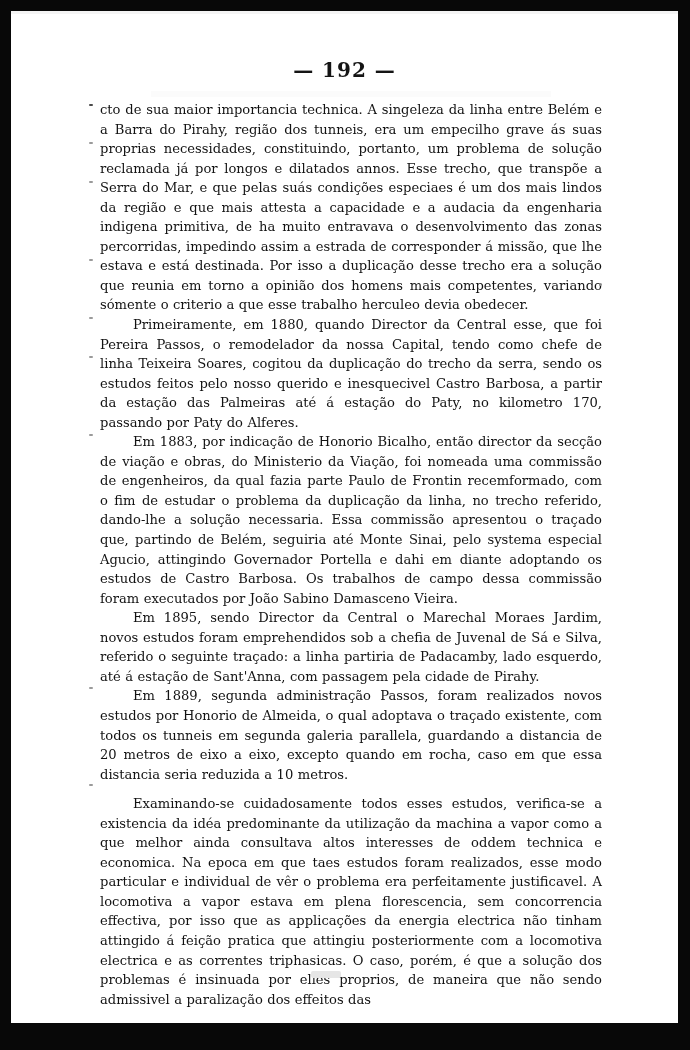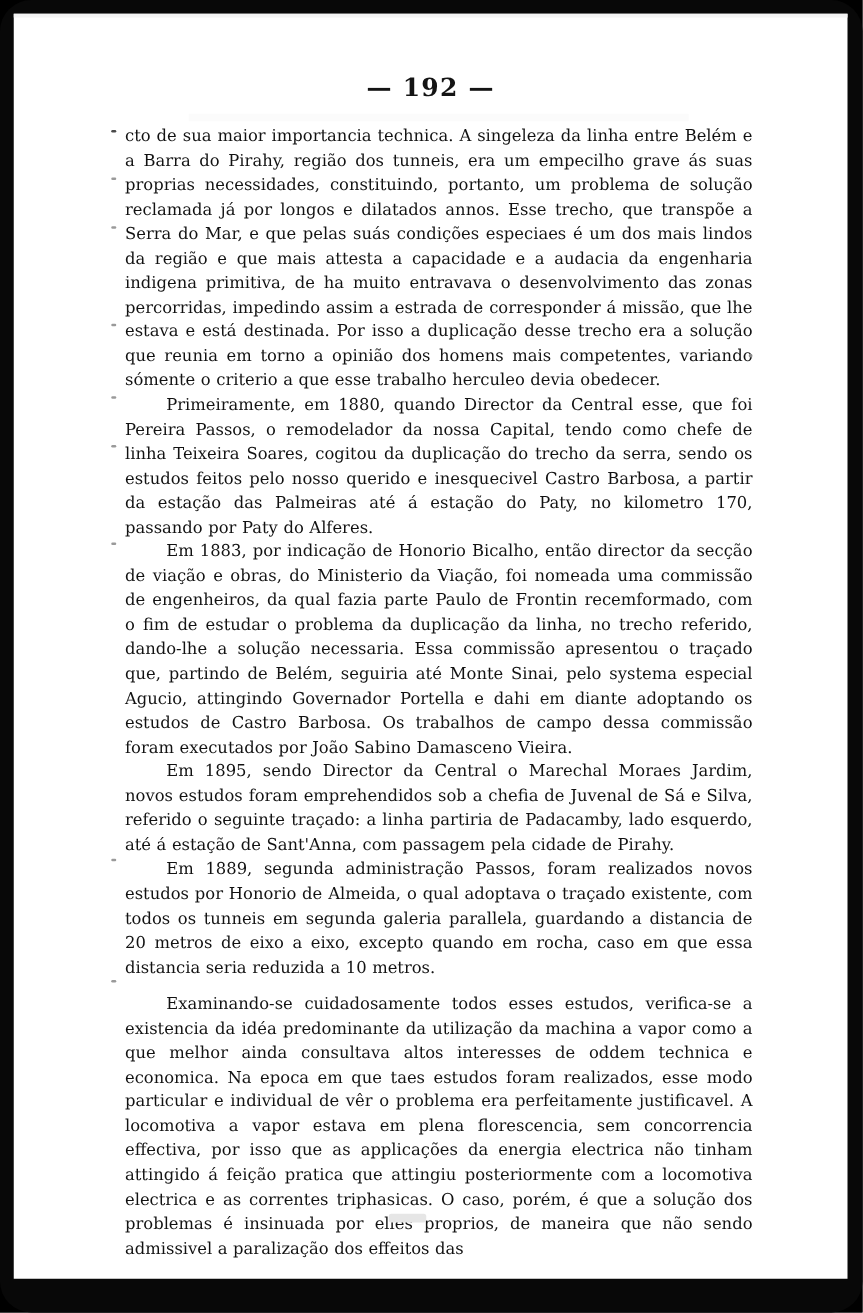--- a/index.html
+++ b/index.html
@@ -14,21 +14,20 @@
     font-family: "DejaVu Serif", serif;
   }
 
   
   #scan-frame {
     position: absolute;
     left: 0; top: 0;
     width: 690px;
     height: 1050px;
     background: #080808;
-    border-radius: 25px;
   }
 
   
   #paper {
     position: absolute;
     left: 11px;
     top: 11px;
     width: 667px;
     height: 1012px;
     background: #ffffff;

